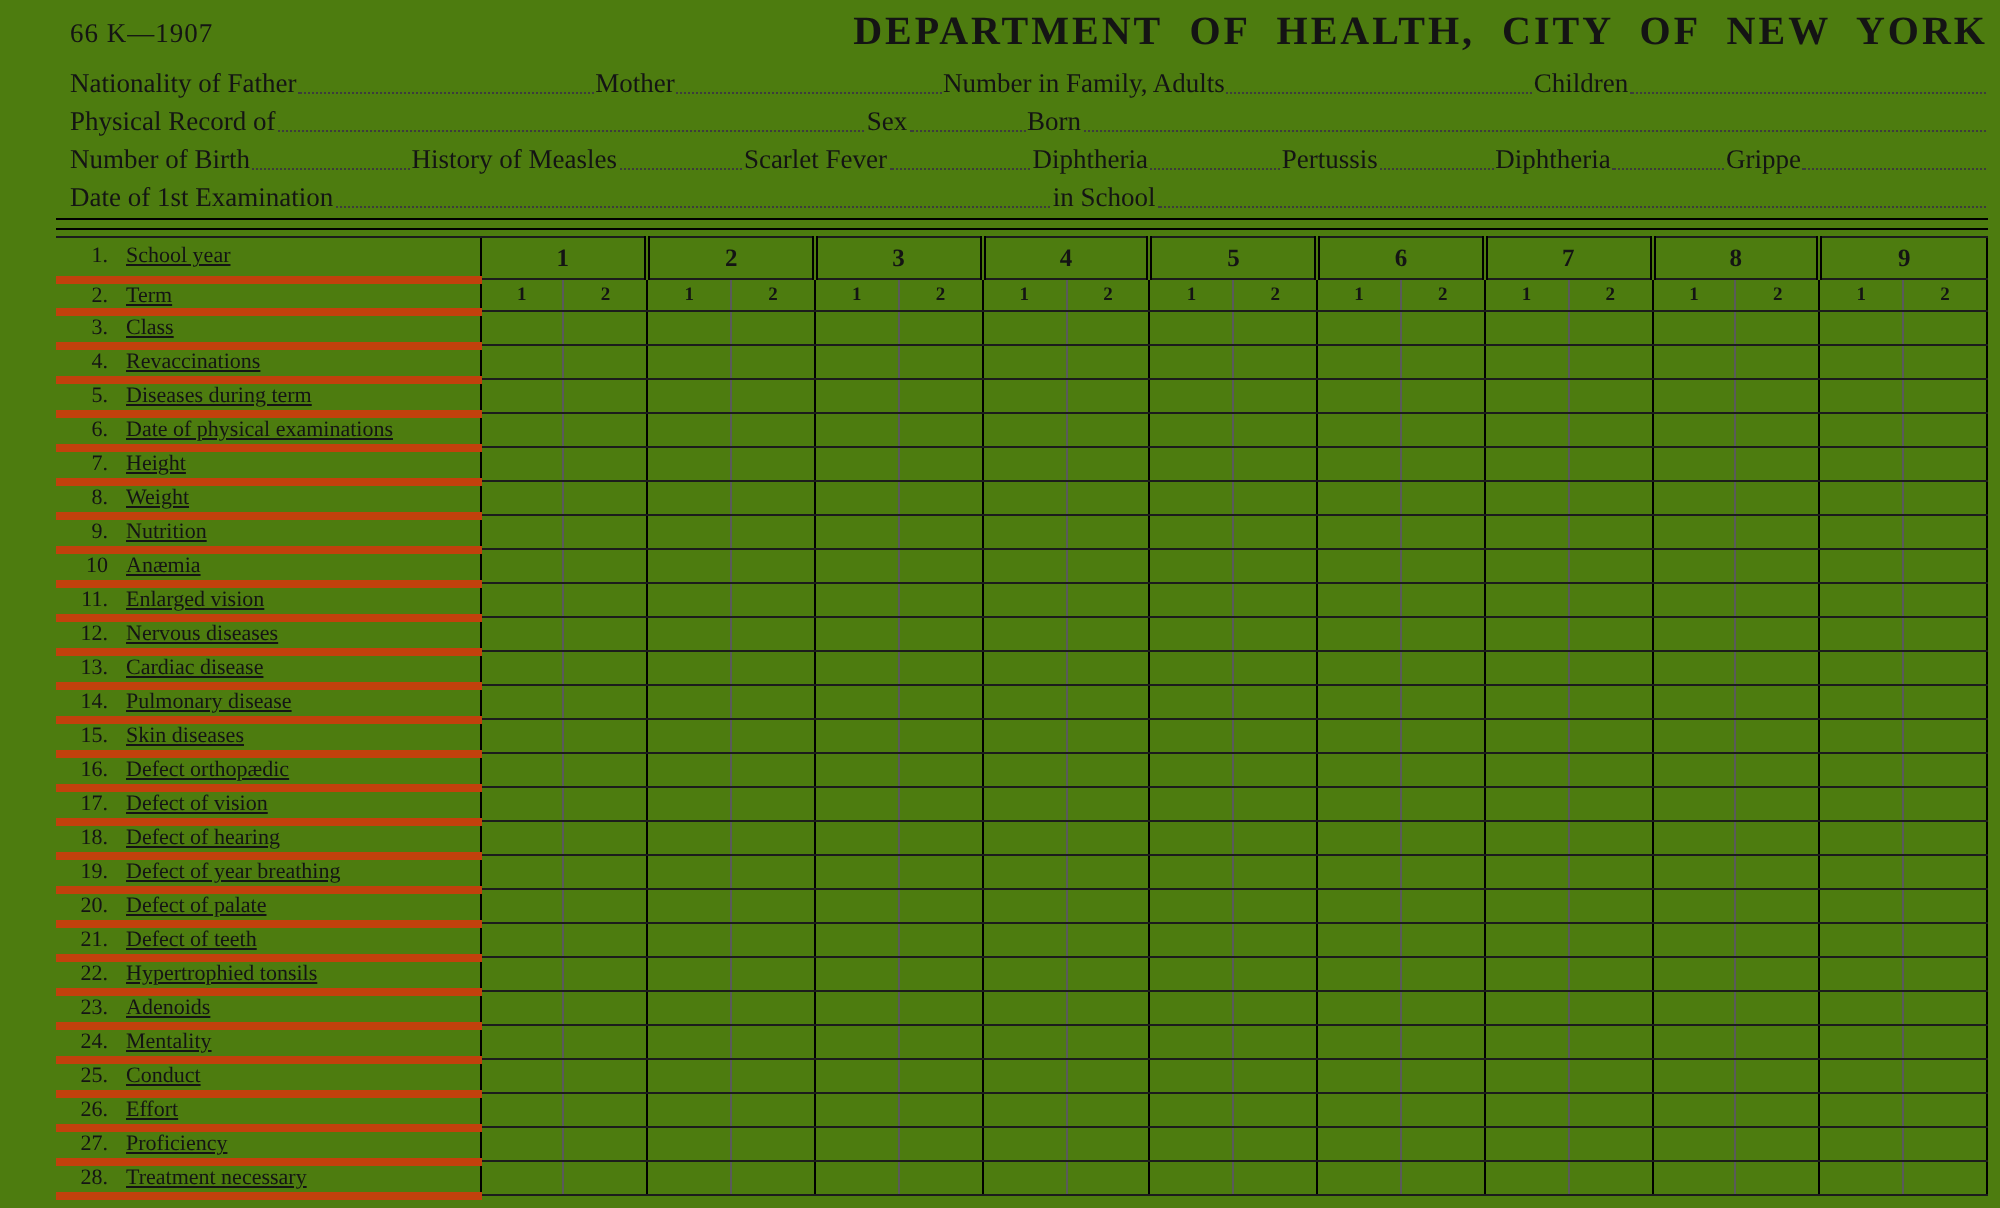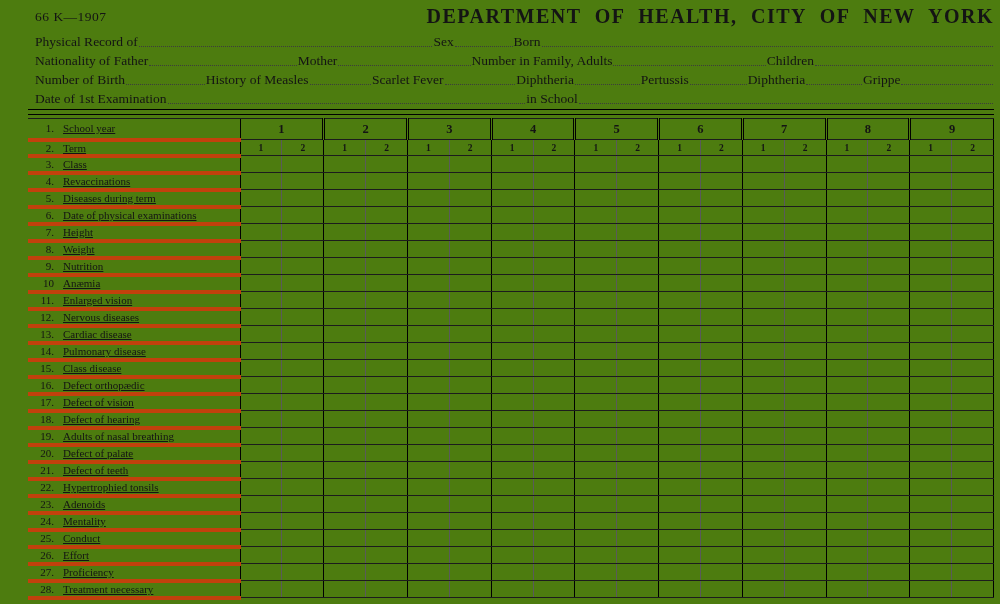--- a/index.html
+++ b/index.html
@@ -62,36 +62,36 @@
 <body>
 
 <div class="page">
   <div class="topline">
     <span class="form-number">66 K—1907</span>
     <div class="title">DEPARTMENT OF HEALTH, CITY OF NEW YORK</div>
   </div>
 
   <div class="fields">
       <div class="field-line">
-        <span class="field-label">Physical Record of</span>
-        <span class="leader" style="flex-grow: 294;"></span>
-        <span class="field-label">Sex</span>
-        <span class="leader" style="flex-grow: 58;"></span>
-        <span class="field-label">Born</span>
-        <span class="leader" style="flex-grow: 452;"></span>
-      </div>
-      <div class="field-line">
         <span class="field-label">Nationality of Father</span>
         <span class="leader" style="flex-grow: 145;"></span>
         <span class="field-label">Mother</span>
         <span class="leader" style="flex-grow: 130;"></span>
         <span class="field-label">Number in Family, Adults</span>
         <span class="leader" style="flex-grow: 150;"></span>
         <span class="field-label">Children</span>
         <span class="leader" style="flex-grow: 175;"></span>
+      </div>
+      <div class="field-line">
+        <span class="field-label">Physical Record of</span>
+        <span class="leader" style="flex-grow: 294;"></span>
+        <span class="field-label">Sex</span>
+        <span class="leader" style="flex-grow: 58;"></span>
+        <span class="field-label">Born</span>
+        <span class="leader" style="flex-grow: 452;"></span>
       </div>
       <div class="field-line">
         <span class="field-label">Number of Birth</span>
         <span class="leader" style="flex-grow: 68;"></span>
         <span class="field-label">History of Measles</span>
         <span class="leader" style="flex-grow: 53;"></span>
         <span class="field-label">Scarlet Fever</span>
         <span class="leader" style="flex-grow: 61;"></span>
         <span class="field-label">Diphtheria</span>
         <span class="leader" style="flex-grow: 56;"></span>
@@ -416,21 +416,21 @@
           <td class="blank g"></td>
           <td class="blank s"></td>
           <td class="blank g"></td>
           <td class="blank s"></td>
           <td class="blank g"></td>
           <td class="blank s"></td>
           <td class="blank g"></td>
           <td class="blank s"></td>
         </tr>
         <tr>
-          <td class="row-label"><span class="num">15.</span><span>Class disease</span></td>
+          <td class="row-label"><span class="num">15.</span><span>Skin diseases</span></td>
           <td class="blank g"></td>
           <td class="blank s"></td>
           <td class="blank g"></td>
           <td class="blank s"></td>
           <td class="blank g"></td>
           <td class="blank s"></td>
           <td class="blank g"></td>
           <td class="blank s"></td>
           <td class="blank g"></td>
           <td class="blank s"></td>
@@ -500,21 +500,21 @@
           <td class="blank g"></td>
           <td class="blank s"></td>
           <td class="blank g"></td>
           <td class="blank s"></td>
           <td class="blank g"></td>
           <td class="blank s"></td>
           <td class="blank g"></td>
           <td class="blank s"></td>
         </tr>
         <tr>
-          <td class="row-label"><span class="num">19.</span><span>Adults of nasal breathing</span></td>
+          <td class="row-label"><span class="num">19.</span><span>Defect of year breathing</span></td>
           <td class="blank g"></td>
           <td class="blank s"></td>
           <td class="blank g"></td>
           <td class="blank s"></td>
           <td class="blank g"></td>
           <td class="blank s"></td>
           <td class="blank g"></td>
           <td class="blank s"></td>
           <td class="blank g"></td>
           <td class="blank s"></td>

